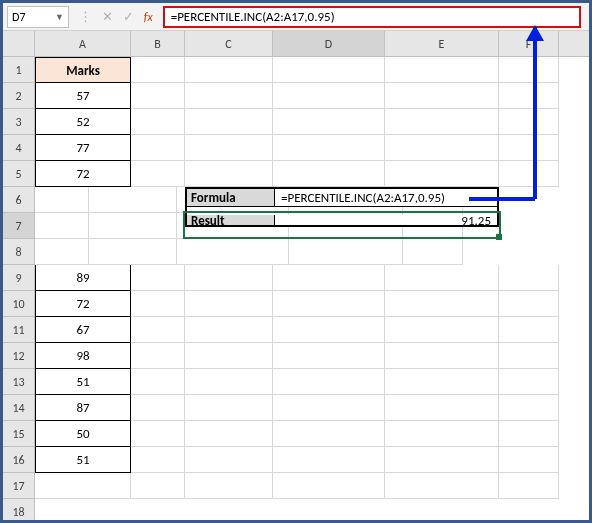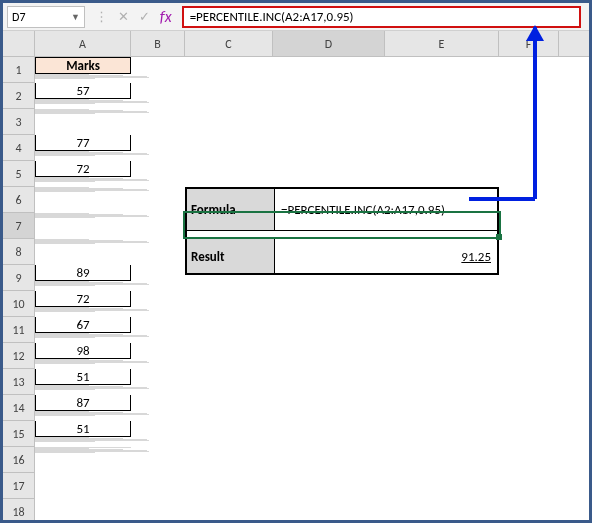--- a/index.html
+++ b/index.html
@@ -15,41 +15,41 @@
     .formula-bar {
       display: flex;
       align-items: center;
       height: 28px;
       border-bottom: 1px solid #d0d0d0;
       background: #f3f3f3;
       gap: 4px;
       padding: 0 4px;
     }
     .name-box {
-      width: 78px;
+      width: 62px;
       height: 22px;
       background: #fff;
       border: 1px solid #c0c0c0;
       display: flex;
       align-items: center;
       padding: 0 4px;
       font-size: 12px;
       justify-content: space-between;
     }
     .name-box .dd { color: #666; font-size: 9px; }
     .fb-icons {
       display: flex;
       align-items: center;
       gap: 10px;
       padding: 0 6px;
       color: #b0b0b0;
       font-size: 13px;
     }
     .fb-icons span { display: inline-block; }
-    .fx { font-style: italic; font-size: 16px; color: #a21caf; }
+    .fx { font-style: italic; font-size: 12px; color: #c2410c; }
     .formula-input {
       flex: 1;
       height: 22px;
       background: #fff;
       border: 2px solid #d01010;
       display: flex;
       align-items: center;
       padding: 0 6px;
       font-size: 13px;
       margin-right: 4px;
@@ -93,21 +93,21 @@
       font-size: 12px;
       color: #444;
     }
     .ch-A { width: 96px; }
     .ch-B { width: 54px; }
     .ch-C { width: 88px; }
     .ch-D { width: 112px; background: #d4d4d4; }
     .ch-E { width: 114px; }
     .ch-F { width: 60px; }
     .rows { }
-    .row { display: flex; height: 26px; flex-direction: column; }
+    .row { display: flex; height: 26px; }
     .cell {
       border-right: 1px solid #d8d8d8;
       border-bottom: 1px solid #d8d8d8;
       display: flex;
       align-items: center;
       font-size: 13px;
       padding: 0 4px;
     }
     .c-A { width: 96px; justify-content: center; border: 1px solid #000; border-top: none; }
     .c-A.header { background: #fbe5d6; font-weight: bold; border-top: 1px solid #000; }
@@ -117,21 +117,21 @@
     .c-E { width: 114px; }
     .c-F { width: 60px; }
     .row.r18 .c-A { border: none; border-right: 1px solid #d8d8d8; border-bottom: 1px solid #d8d8d8; }
     .box-group {
       position: absolute;
       left: 150px;
       top: 156px;
       width: 314px;
       border: 2px solid #000;
     }
-    .bg-row { display: flex; height: 42px; }
+    .bg-row { display: flex; height: 18px; }
     .bg-label {
       width: 88px;
       background: #d9d9d9;
       border-right: 1px solid #000;
       border-bottom: 1px solid #000;
       display: flex;
       align-items: center;
       font-weight: bold;
       font-size: 13px;
       padding: 0 4px;
@@ -252,20 +252,21 @@
         </div>
       <div class="row">
           <div class="cell c-A">57</div>
           <div class="cell c-B"></div>
           <div class="cell c-C"></div>
           <div class="cell c-D"></div>
           <div class="cell c-E"></div>
           <div class="cell c-F"></div>
         </div>
       <div class="row">
+          <div class="cell c-A">52</div>
           <div class="cell c-B"></div>
           <div class="cell c-C"></div>
           <div class="cell c-D"></div>
           <div class="cell c-E"></div>
           <div class="cell c-F"></div>
         </div>
       <div class="row">
           <div class="cell c-A">77</div>
           <div class="cell c-B"></div>
           <div class="cell c-C"></div>
@@ -337,20 +338,28 @@
       <div class="row">
           <div class="cell c-A">51</div>
           <div class="cell c-B"></div>
           <div class="cell c-C"></div>
           <div class="cell c-D"></div>
           <div class="cell c-E"></div>
           <div class="cell c-F"></div>
         </div>
       <div class="row">
           <div class="cell c-A">87</div>
+          <div class="cell c-B"></div>
+          <div class="cell c-C"></div>
+          <div class="cell c-D"></div>
+          <div class="cell c-E"></div>
+          <div class="cell c-F"></div>
+        </div>
+      <div class="row">
+          <div class="cell c-A">50</div>
           <div class="cell c-B"></div>
           <div class="cell c-C"></div>
           <div class="cell c-D"></div>
           <div class="cell c-E"></div>
           <div class="cell c-F"></div>
         </div>
       <div class="row">
           <div class="cell c-A">51</div>
           <div class="cell c-B"></div>
           <div class="cell c-C"></div>

